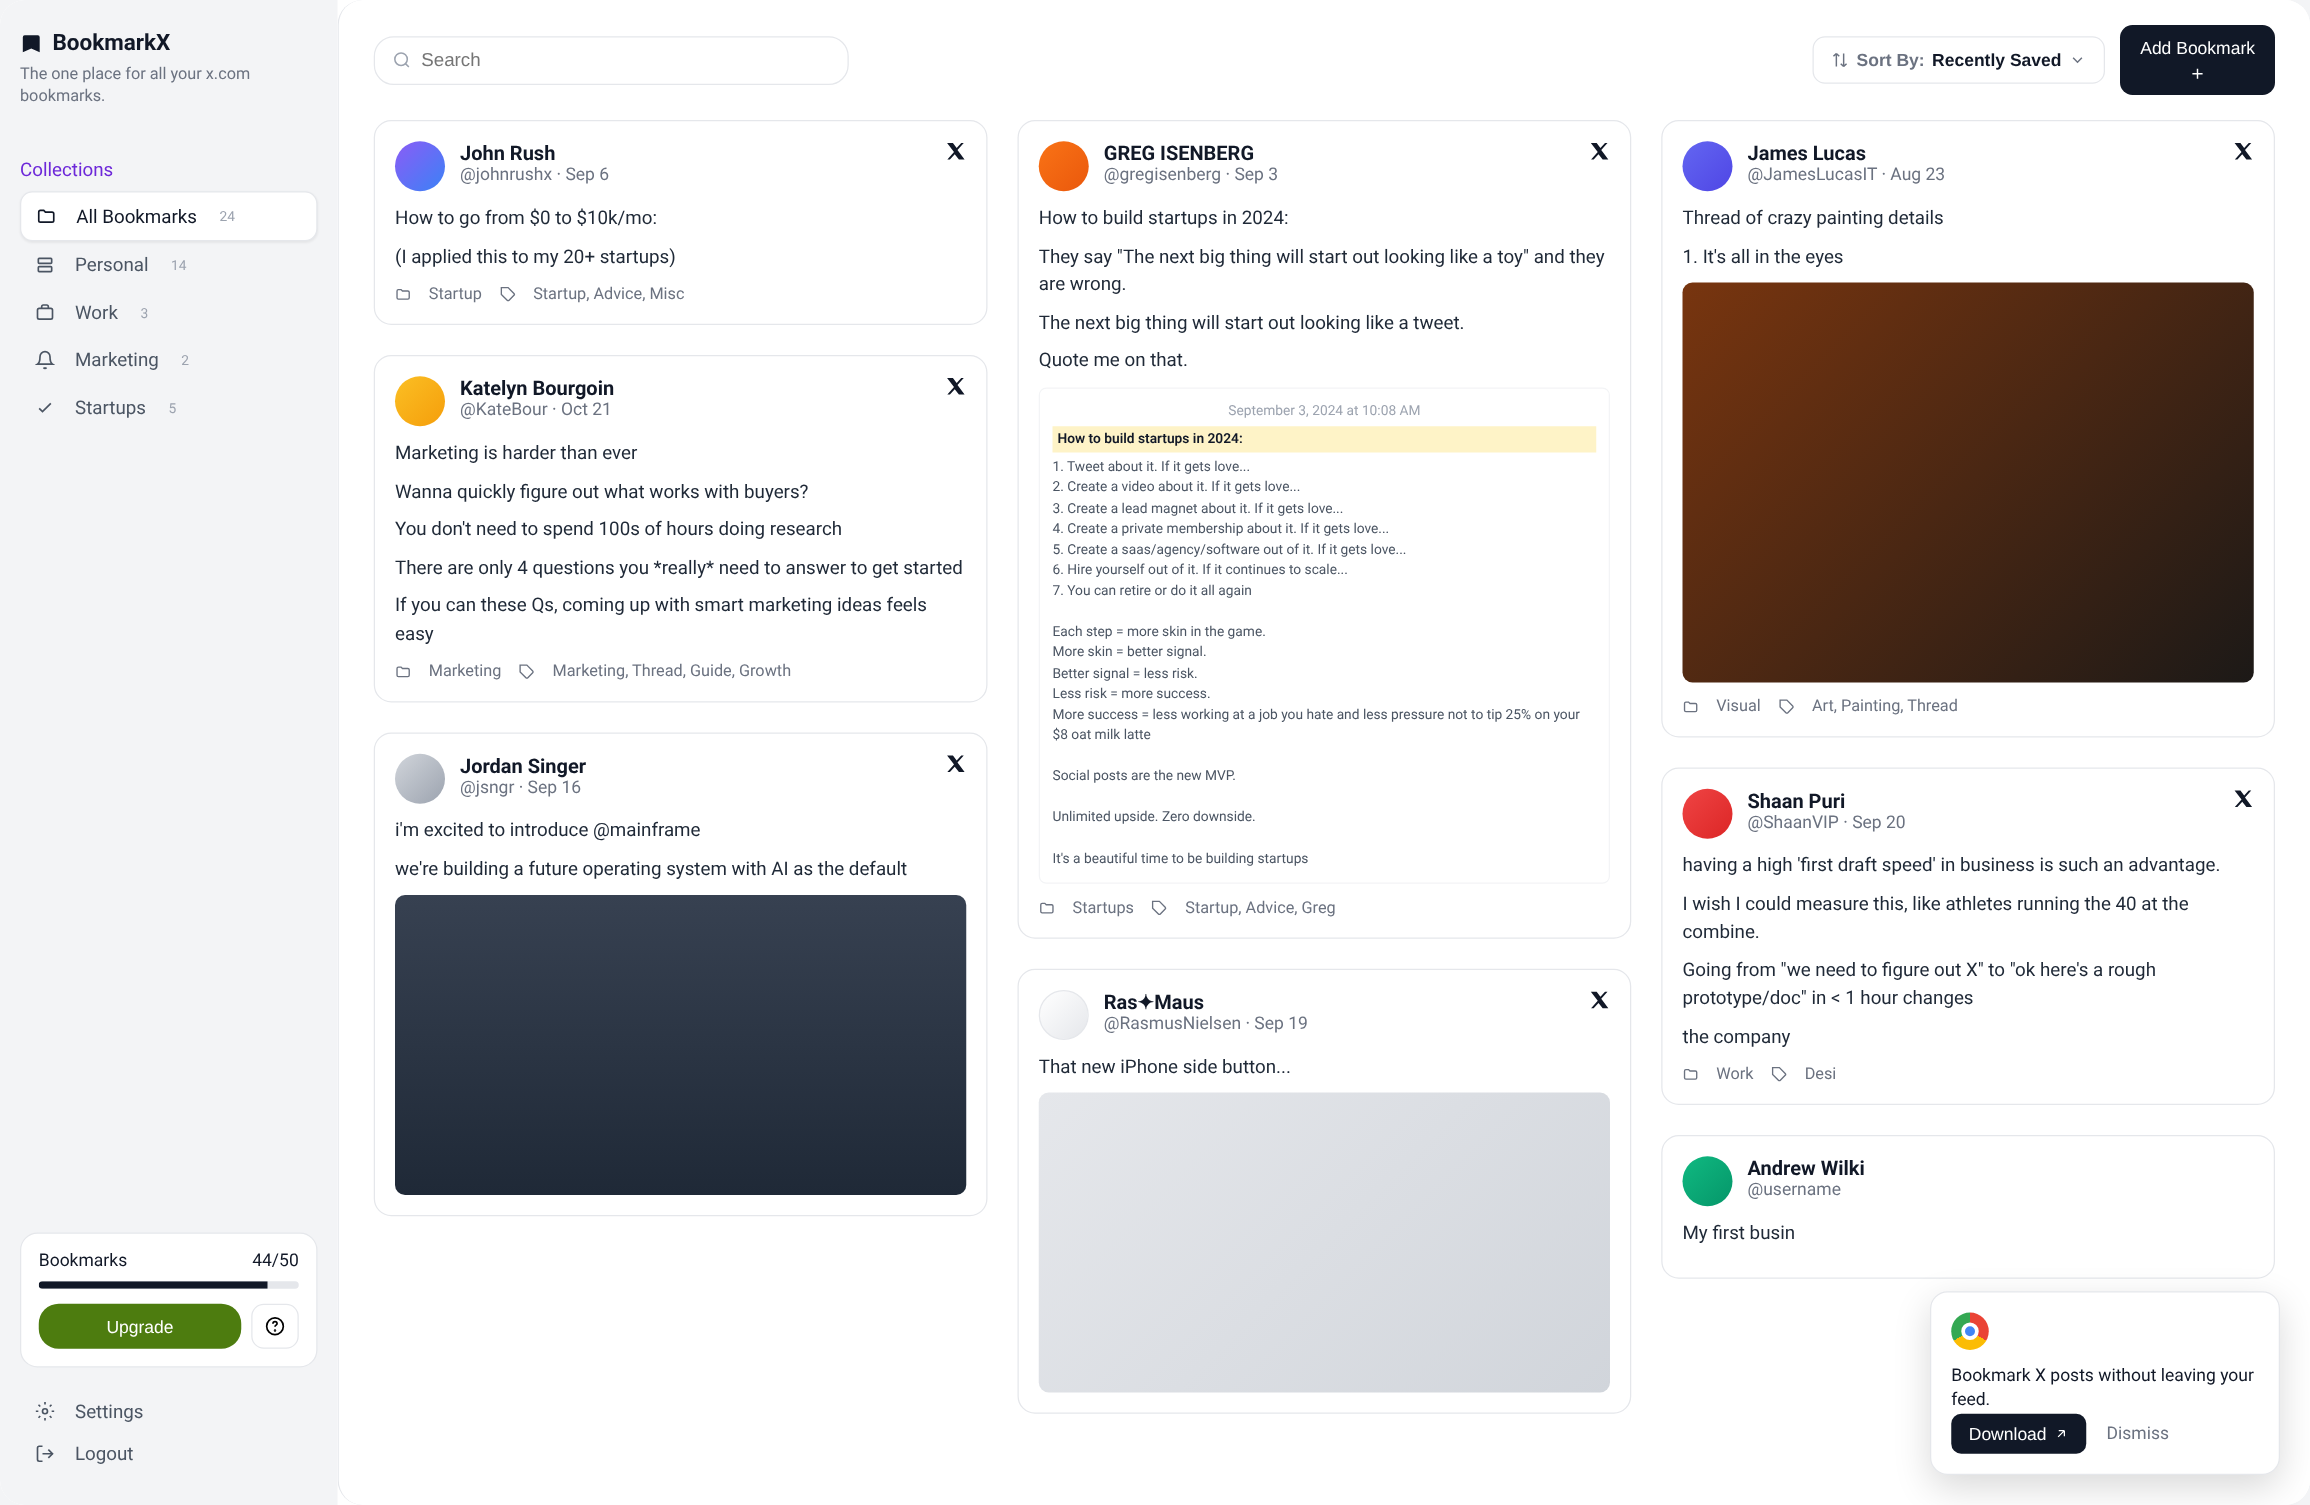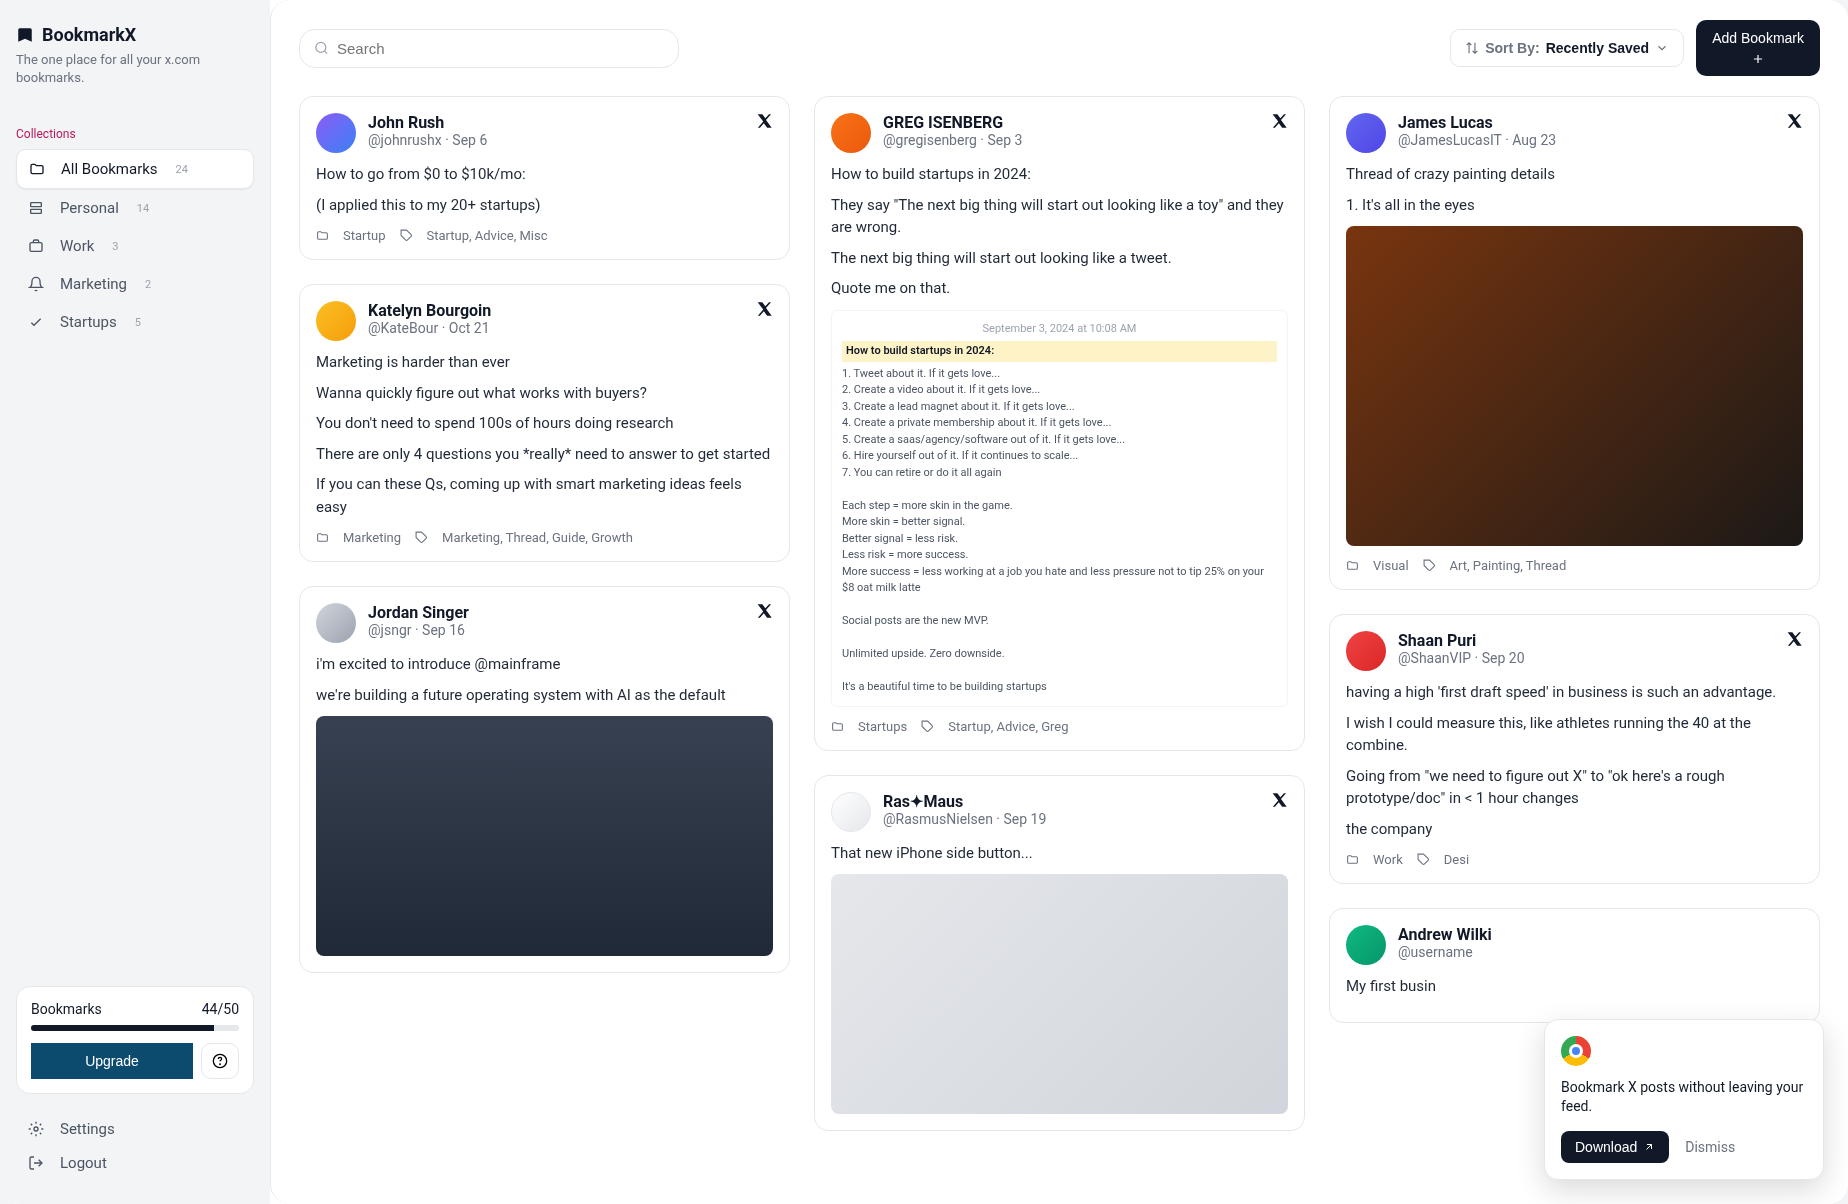--- a/index.html
+++ b/index.html
@@ -2,32 +2,32 @@
 <html><head>
 <meta charset="utf-8">
 <style>
 * { box-sizing: border-box; margin: 0; padding: 0; }
 body { font-family: -apple-system, BlinkMacSystemFont, 'Segoe UI', Roboto, sans-serif; background: #f3f4f6; color: #111827; font-size: 14px; }
 .app { display: flex; height: 100vh; max-width: 1848px; margin: 0 auto; border-radius: 20px; overflow: hidden; background: #fff; }
 .sidebar { width: 270px; background: #f3f4f6; padding: 24px 16px; display: flex; flex-direction: column; }
 .brand { display: flex; align-items: center; gap: 8px; font-weight: 700; font-size: 18px; }
 .brand svg { width: 18px; height: 18px; }
 .tagline { color: #6b7280; font-size: 13px; margin-top: 6px; line-height: 1.4; }
-.section-label { color: #be185d; font-size: 12px; margin-top: 40px; margin-bottom: 8px; }
+.section-label { color: #6d28d9; font-size: 15px; margin-top: 40px; margin-bottom: 8px; }
 .nav-item { display: flex; align-items: center; gap: 16px; padding: 10px 12px; border-radius: 10px; color: #4b5563; cursor: pointer; font-size: 15px; }
 .nav-item.active { background: #fff; color: #111827; box-shadow: 0 1px 2px rgba(0,0,0,0.06); border: 1px solid #e5e7eb; }
 .nav-item .count { color: #9ca3af; font-size: 11px; margin-left: 2px; }
 .nav-item svg { width: 16px; height: 16px; flex-shrink: 0; }
 .spacer { flex: 1; }
 .upgrade-box { background: #fff; border-radius: 14px; padding: 14px; border: 1px solid #e5e7eb; }
 .upgrade-hdr { display: flex; justify-content: space-between; font-size: 14px; margin-bottom: 8px; }
 .progress { height: 6px; background: #e5e7eb; border-radius: 4px; overflow: hidden; margin-bottom: 12px; }
 .progress-fill { height: 100%; background: #111827; width: 88%; }
 .upgrade-row { display: flex; gap: 8px; }
-.upgrade-btn { flex: 1; background: #0c4a6e; color: #fff; border: none; border-radius: 0; padding: 10px; font-size: 14px; cursor: pointer; }
+.upgrade-btn { flex: 1; background: #4d7c0f; color: #fff; border: none; border-radius: 16px; padding: 10px; font-size: 14px; cursor: pointer; }
 .help-btn { width: 38px; border: 1px solid #e5e7eb; border-radius: 10px; background: #fff; cursor: pointer; display:flex; align-items:center; justify-content:center; }
 .sidebar-footer { margin-top: 18px; }
 .sidebar-footer .nav-item { padding: 8px 12px; }
 .main { flex: 1; background: #fff; border-left: 1px solid #e5e7eb; display: flex; flex-direction: column; overflow: hidden; border-radius: 20px 0 0 20px;}
 .topbar { display: flex; align-items: center; gap: 16px; padding: 20px 28px; }
 .search { display: flex; align-items: center; gap: 8px; border: 1px solid #e5e7eb; border-radius: 16px; padding: 10px 14px; width: 380px; color: #9ca3af; }
 .search input { border: none; outline: none; font-size: 15px; width: 100%; background: transparent; }
 .topbar-right { margin-left: auto; display: flex; gap: 12px; align-items: center; }
 .sort-btn { display: flex; align-items: center; gap: 6px; border: 1px solid #e5e7eb; border-radius: 10px; padding: 10px 14px; background: #fff; cursor: pointer; color: #6b7280; font-size: 14px; font-weight: bold; }
 .sort-btn .val { color: #111827; }
@@ -46,21 +46,21 @@
 .embed-note { background:#fff; border:1px solid #f3f4f6; border-radius:6px; padding:10px; margin-top:10px; font-size:11px; color:#4b5563; line-height:1.5; }
 .embed-note .hl { background:#fef3c7; display:block; padding:2px 4px; font-weight:600; margin:4px 0; color:#111827; }
 .embed-note .ts { text-align:center; color:#9ca3af; margin-bottom:4px; }
 .card-footer { display: flex; gap: 14px; margin-top: 12px; font-size: 13px; color: #6b7280; align-items:center; }
 .card-footer svg { width:13px; height:13px; }
 .toast { position: fixed; bottom: 24px; right: 24px; background: #fff; border: 1px solid #e5e7eb; border-radius: 14px; padding: 16px; width: 280px; box-shadow: 0 10px 30px rgba(0,0,0,0.15); }
 .toast-head { display:flex; align-items:center; gap:10px; margin-bottom:12px; }
 .chrome-icon { width:30px; height:30px; border-radius:50%; background: conic-gradient(#ea4335 0 120deg, #fbbc05 120deg 240deg, #34a853 240deg 360deg); position:relative; }
 .chrome-icon::after { content:''; position:absolute; inset:8px; background:#4285f4; border-radius:50%; border:3px solid #fff; }
 .toast-msg { font-size:14px; line-height:1.4; }
-.toast-actions { display:flex; gap:16px; align-items:center; margin-top:14px; }
+.toast-actions { display:flex; gap:16px; align-items:center; }
 .dl-btn { background:#111827; color:#fff; border:none; border-radius:8px; padding:8px 14px; font-size:14px; cursor:pointer; display:flex; align-items:center; gap:6px; }
 .dismiss { color:#6b7280; cursor:pointer; font-size:14px; }
 .av-1{background:linear-gradient(135deg,#8b5cf6,#3b82f6);}
 .av-2{background:linear-gradient(135deg,#fbbf24,#f59e0b);}
 .av-3{background:linear-gradient(135deg,#d1d5db,#9ca3af);}
 .av-4{background:linear-gradient(135deg,#f97316,#ea580c);}
 .av-5{background:linear-gradient(135deg,#fff,#e5e7eb);border:1px solid #e5e7eb;}
 .av-6{background:linear-gradient(135deg,#6366f1,#4f46e5);}
 .av-7{background:linear-gradient(135deg,#ef4444,#dc2626);}
 .av-8{background:linear-gradient(135deg,#10b981,#059669);}

